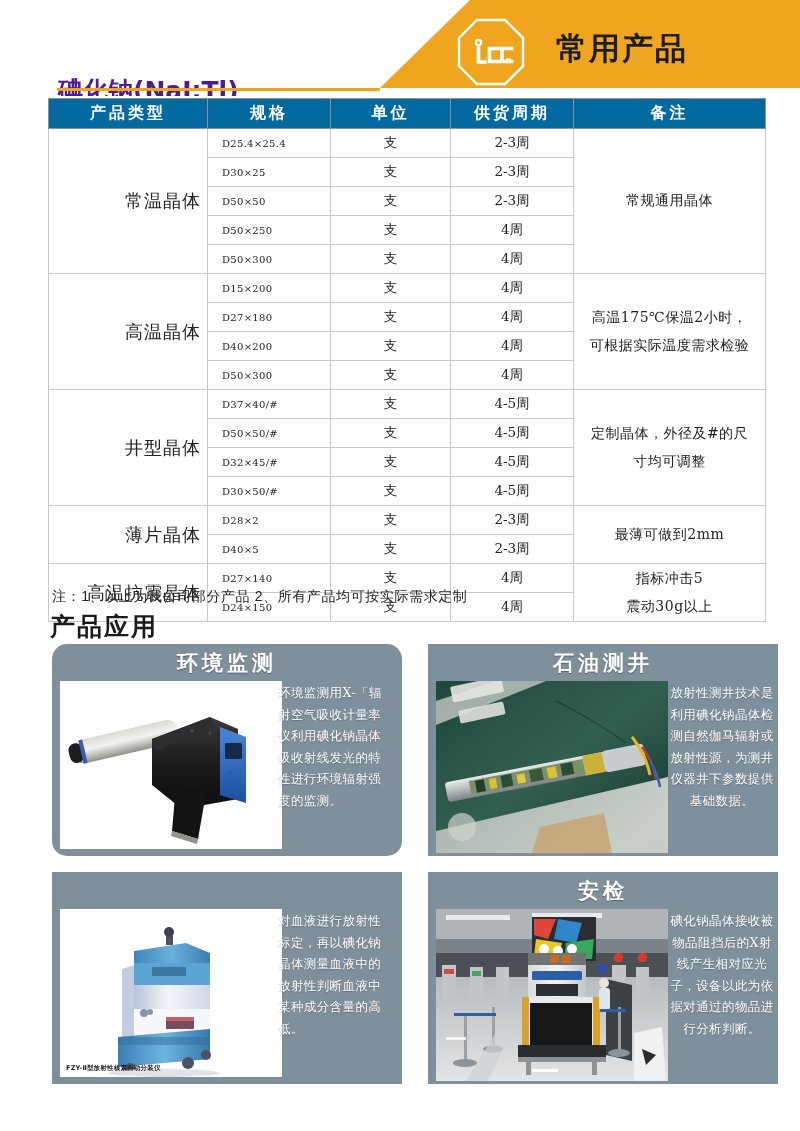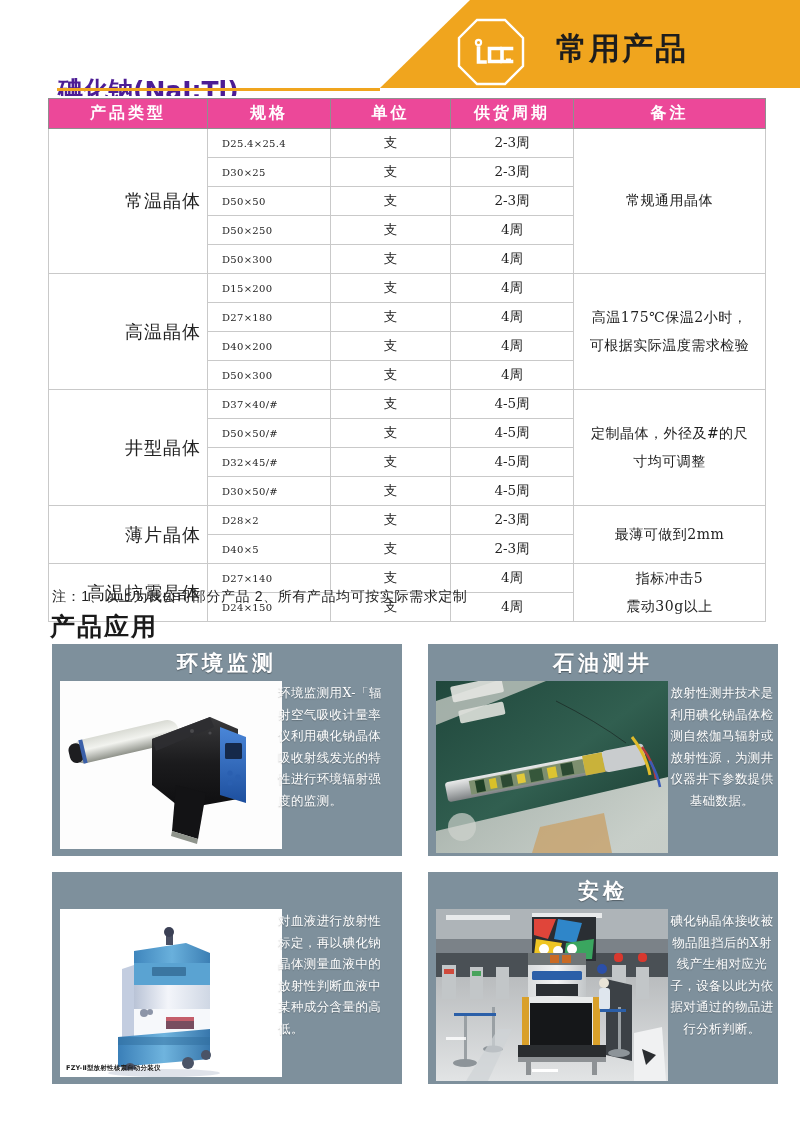--- a/index.html
+++ b/index.html
@@ -71,21 +71,21 @@
     table-layout: fixed;
     font-family: "DejaVu Serif", "Liberation Serif", serif;
   }
   table.spec col.c1 { width: 159px; }
   table.spec col.c2 { width: 123px; }
   table.spec col.c3 { width: 120px; }
   table.spec col.c4 { width: 123px; }
   table.spec col.c5 { width: 192px; }
 
   table.spec th {
-    background: #ec4899;
+    background: #0369a1;
     color: #ffffff;
     font-size: 16px;
     font-weight: 700;
     letter-spacing: 3px;
     height: 30px;
     border: 1px solid #8f8f8f;
     text-align: center;
     font-family: "DejaVu Serif", "Liberation Serif", serif;
   }
   table.spec td {
@@ -142,21 +142,21 @@
     left: 52px; top: 644px;
     width: 726px; height: 440px;
   }
   .card {
     position: absolute;
     width: 350px;
     height: 212px;
     background: #7e909c;
     overflow: hidden;
   }
-  .card.c-tl { left: 0;     top: 0;   }
+  .card.c-tl { left: 0;     top: 0; border-radius: 15px;   }
   .card.c-tr { left: 376px; top: 0;   }
   .card.c-bl { left: 0;     top: 228px; }
   .card.c-br { left: 376px; top: 228px; }
 
   .card-title {
     position: absolute;
     left: 0; top: 5px;
     width: 100%;
     text-align: center;
     color: #ffffff;

